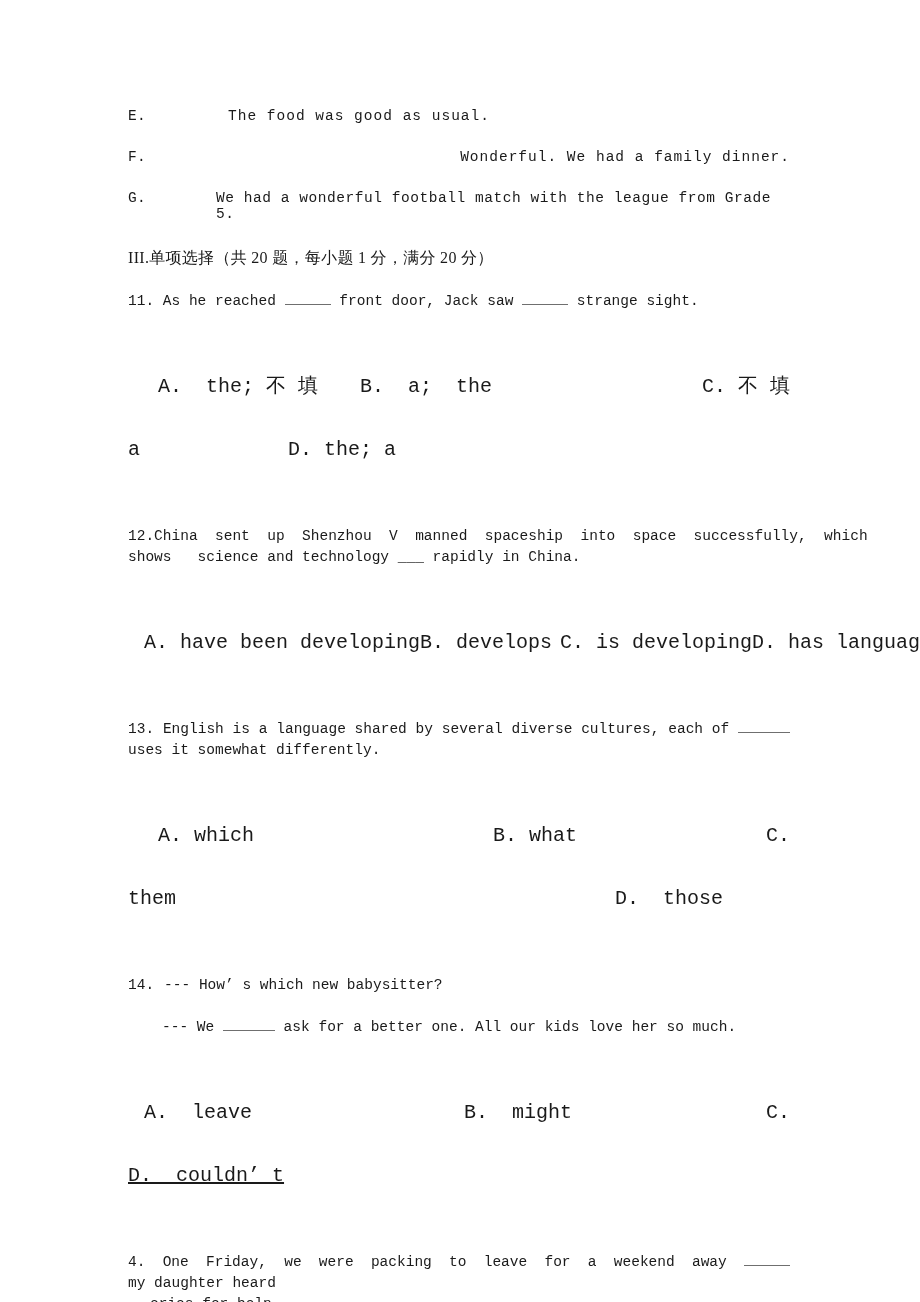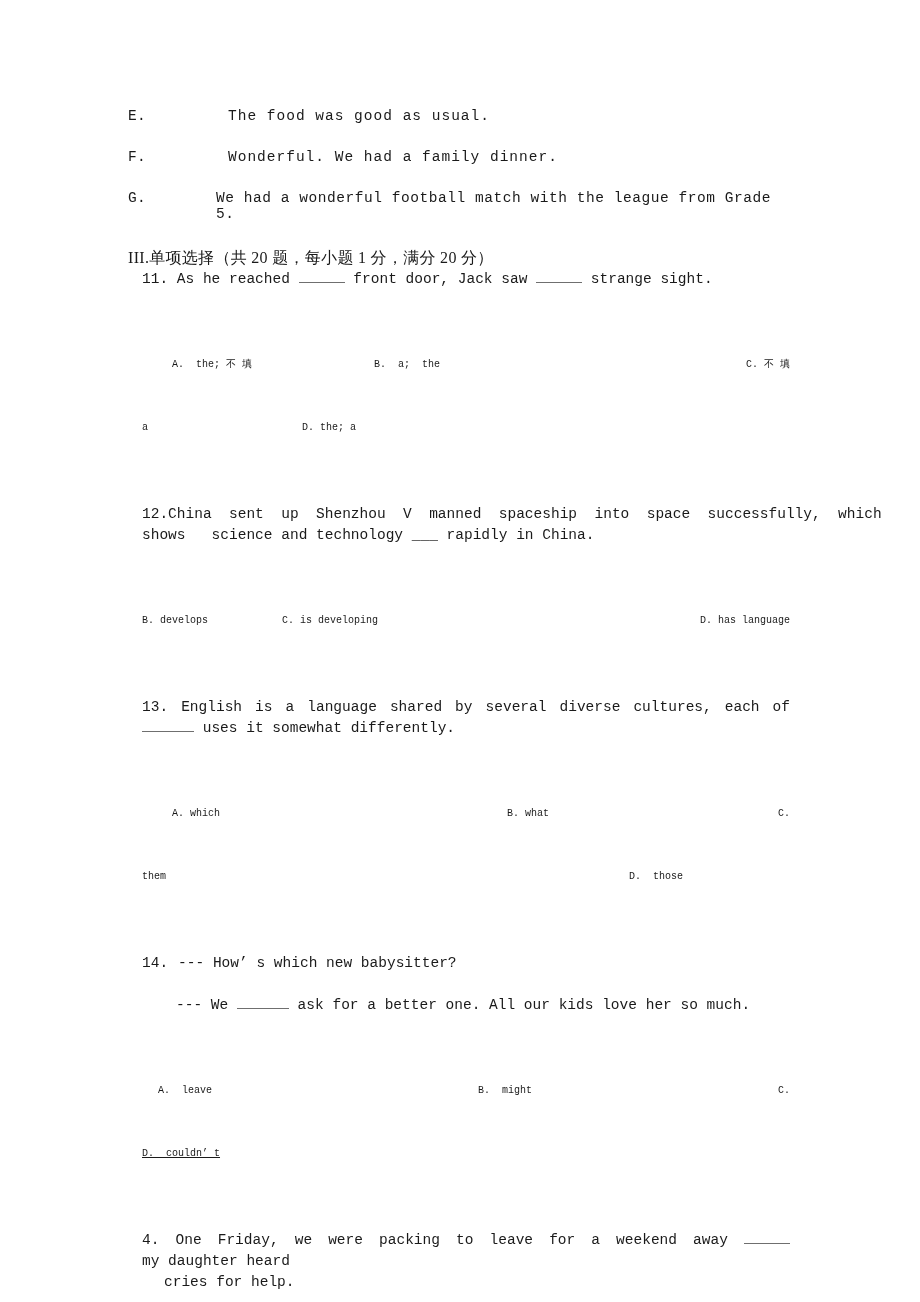--- a/index.html
+++ b/index.html
@@ -39,55 +39,55 @@
     width: 100px;
     flex: 0 0 100px;
   }
   .choice-text {
     flex: 1 1 auto;
     letter-spacing: 0.9px;
   }
   .choice-row.g .choice-letter { flex: 0 0 88px; width: 88px; }
   .choice-row.g .choice-text { letter-spacing: 0.55px; }
   .choice-row.e .choice-text { letter-spacing: 1.0px; }
-  .choice-row.f .choice-text { letter-spacing: 1.0px; }
+  .choice-row.f .choice-text { letter-spacing: 1.0px; text-align: right; }
 
   
   .section-heading {
     font-family: "Liberation Serif", "DejaVu Serif", serif;
     font-size: 16px;
     line-height: 22px;
     margin-top: 6px;
+    margin-bottom: 22px;
     letter-spacing: 0.3px;
     white-space: pre;
   }
 
   
   .question {
     margin-bottom: 3px;
-    margin-left: 14px;
   }
   .q-stem {
     font-size: 14.5px;
     line-height: 21px;
     text-align: justify;
     text-justify: inter-word;
     margin-bottom: 22px;
     white-space: normal;
   }
   .q-opts {
     font-size: 14.5px;
     line-height: 21px;
     margin-bottom: 24px;
     white-space: pre-wrap;
   }
   .opt-row {
     display: flex;
     width: 100%;
-    font-size: 10px;
+    font-size: 20px;
     line-height: 21px;
   }
   .opt-row .cell { white-space: pre; }
 
   .blank {
     display: inline-block;
     border-bottom: 1px solid #6f6f6f;
     vertical-align: baseline;
   }
   .blank.w-md { width: 46px; }
@@ -130,20 +130,21 @@
           <span class="cell" style="flex:0 0 160px;">a</span>
           <span class="cell" style="flex:1 1 auto;">D. the; a</span>
         </div>
       </div>
     </div>
 
     <div class="question">
       <div class="q-stem"><span class="nb">12.</span><span class="nb">China  sent  up  Shenzhou  V  manned  spaceship  into  space  successfully,  which</span><br><span class="nb">shows   science and technology ___ rapidly in China.</span></div>
       <div class="q-opts">
         <div class="opt-row">
+          <span class="cell" style="flex:0 0 226px; padding-left:16px;">A. have been developing</span>
           <span class="cell" style="flex:0 0 140px;">B. develops</span>
           <span class="cell" style="flex:0 0 166px;">C. is developing</span>
           <span class="cell" style="flex:1 1 auto; text-align:right;">D. has language</span>
         </div>
       </div>
     </div>
 
     <div class="question">
       <div class="q-stem"><span class="nb">13.</span><span> English is a language shared by several diverse cultures, each of </span><span class="blank w-lg"></span><span> uses it somewhat differently.</span></div>
       <div class="q-opts">

